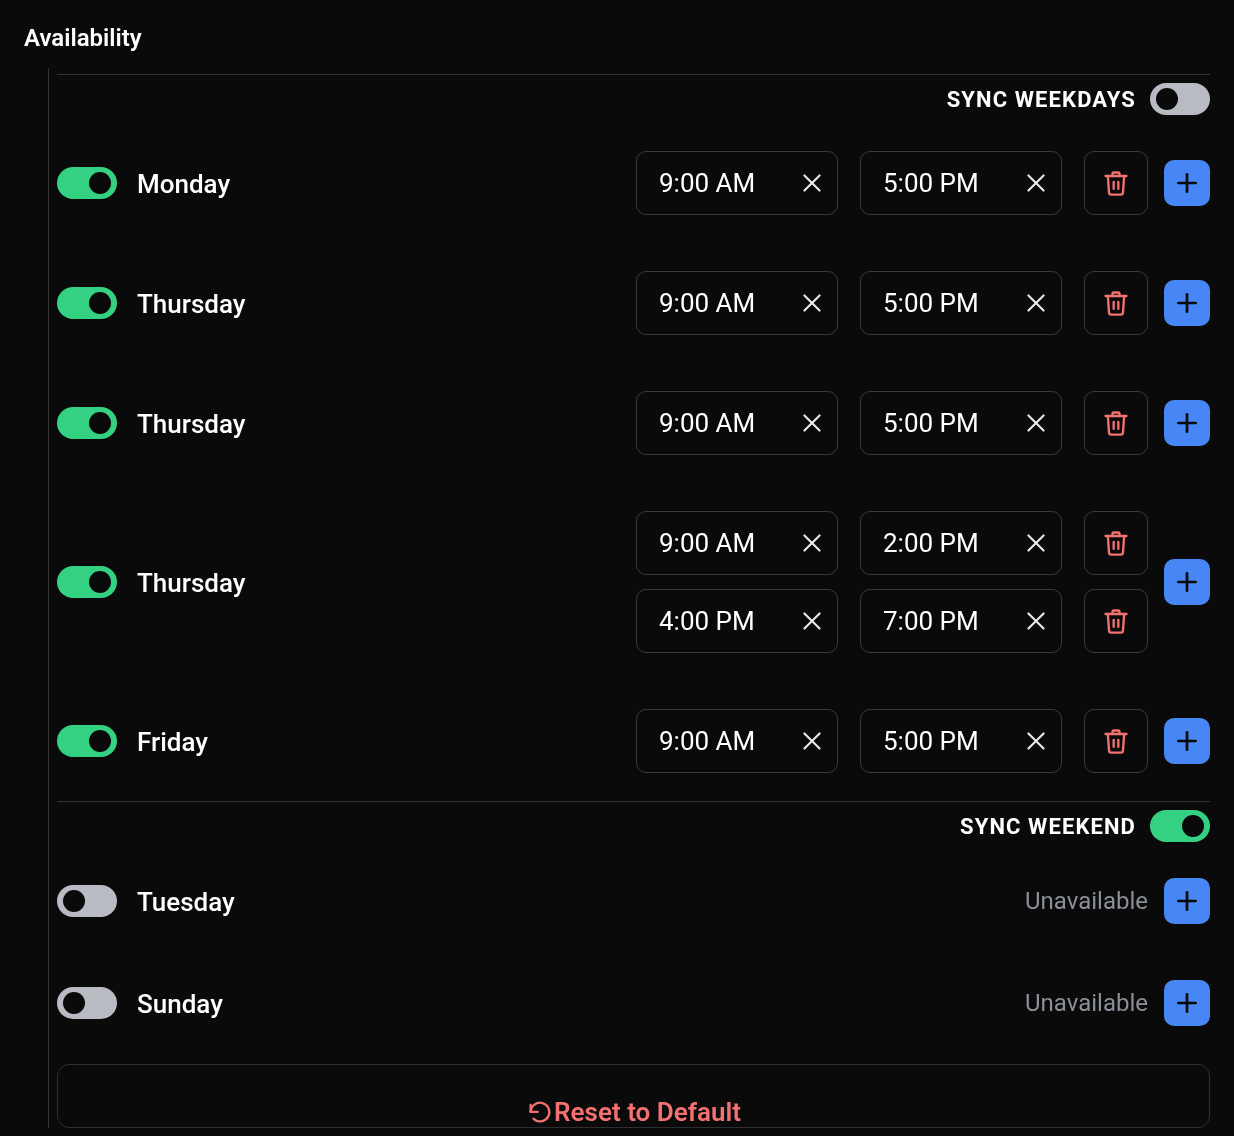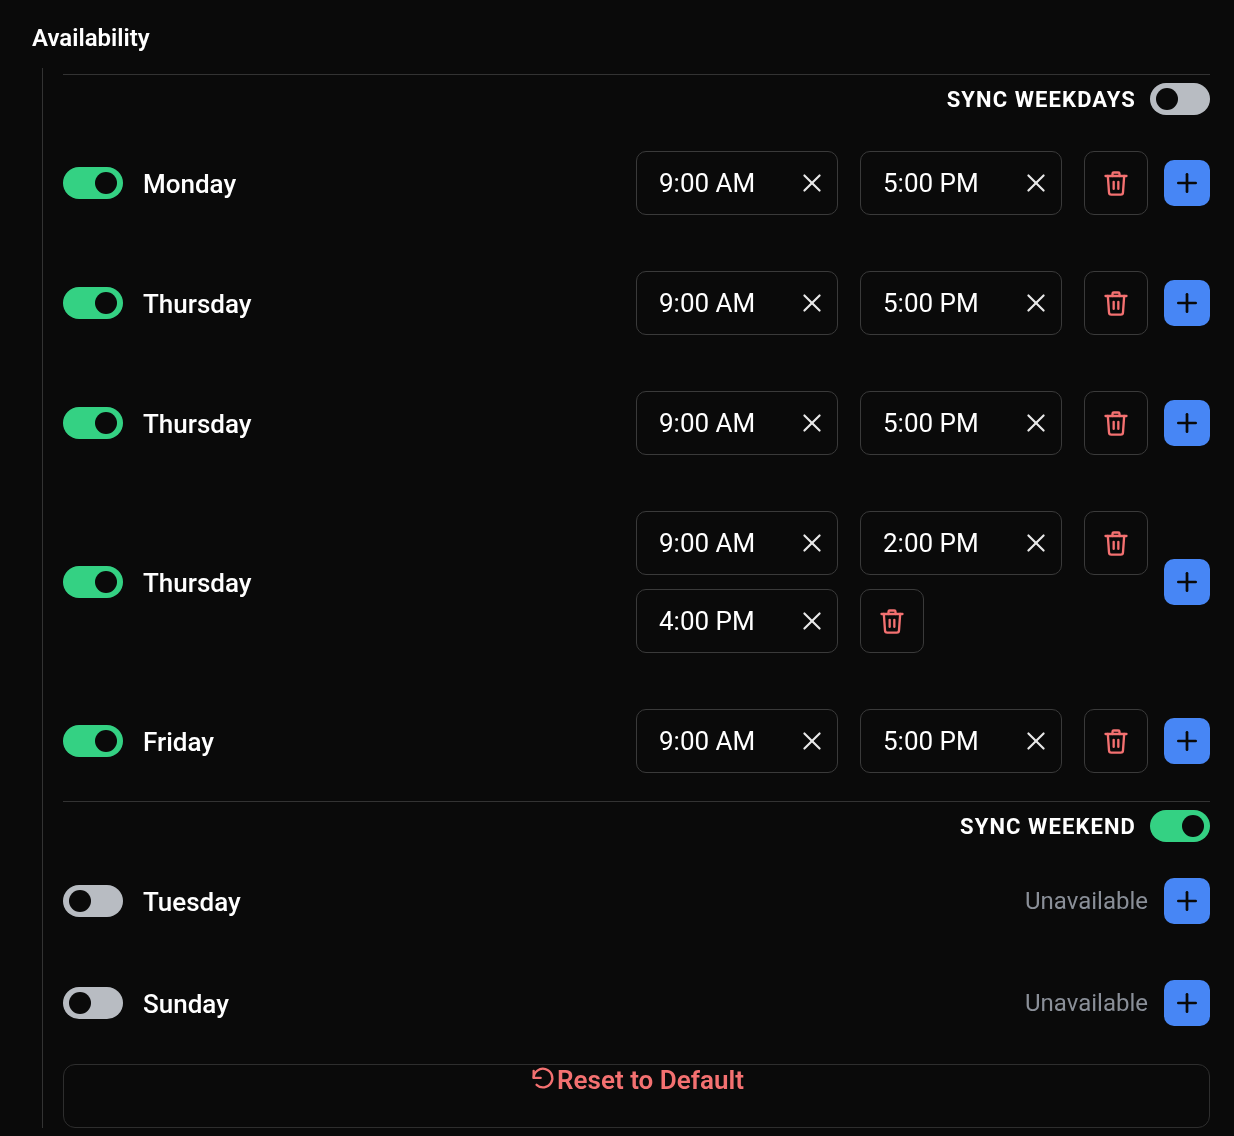--- a/index.html
+++ b/index.html
@@ -8,26 +8,25 @@
     padding: 24px;
     background: #0a0a0a;
     color: #fff;
     font-family: -apple-system, BlinkMacSystemFont, "Segoe UI", Roboto, sans-serif;
     font-size: 24px;
     width: 1234px;
   }
   .section-title {
     font-weight: 600;
     margin-bottom: 16px;
-    margin-left: 8px;
   }
   .content {
-    margin-left: 18px;
+    margin-left: 24px;
     border-left: 1px solid #333;
-    padding-left: 20px;
+    padding-left: 8px;
     padding-top: 6px;
   }
   .sync-row {
     border-top: 1px solid #333;
     padding-top: 8px;
     padding-bottom: 8px;
     display: flex;
     justify-content: flex-end;
     align-items: center;
     gap: 14px;
@@ -133,21 +132,21 @@
     color: #8a8f98;
     font-size: 24px;
     text-align: center;
   }
   .reset-btn {
     margin-top: 10px;
     border: 1px solid #2e2e2e;
     border-radius: 12px;
     height: 64px;
     display: flex;
-    align-items: flex-start;
+    align-items: flex-end;
     justify-content: center;
     gap: 0;
     color: #f47171;
     font-size: 26px;
     font-weight: 600;
     cursor: pointer;
   }
   svg { display: block; }
 </style>
 </head>
@@ -376,20 +375,31 @@
               <span class="time-text">4:00 PM</span>
               <span class="clear-btn">
                 <span>
                   <svg width="26" height="26" viewBox="0 0 24 24" fill="none" stroke="currentColor" stroke-width="2" stroke-linecap="round">
                     <line x1="5" y1="5" x2="19" y2="19"></line>
                     <line x1="19" y1="5" x2="5" y2="19"></line>
                   </svg>
                 </span>
               </span>
             </div>
+            <div class="time-field">
+              <span class="time-text">7:00 PM</span>
+              <span class="clear-btn">
+                <span>
+                  <svg width="26" height="26" viewBox="0 0 24 24" fill="none" stroke="currentColor" stroke-width="2" stroke-linecap="round">
+                    <line x1="5" y1="5" x2="19" y2="19"></line>
+                    <line x1="19" y1="5" x2="5" y2="19"></line>
+                  </svg>
+                </span>
+              </span>
+            </div>
             <div class="icon-btn trash-btn">
               <span>
                 <svg width="28" height="28" viewBox="0 0 24 24" fill="none" stroke="currentColor" stroke-width="2" stroke-linecap="round" stroke-linejoin="round">
                   <polyline points="3 6 5 6 21 6"></polyline>
                   <path d="M19 6l-1 14a2 2 0 0 1-2 2H8a2 2 0 0 1-2-2L5 6"></path>
                   <path d="M10 11v6"></path>
                   <path d="M14 11v6"></path>
                   <path d="M9 6V4a1 1 0 0 1 1-1h4a1 1 0 0 1 1 1v2"></path>
                 </svg>
               </span>

